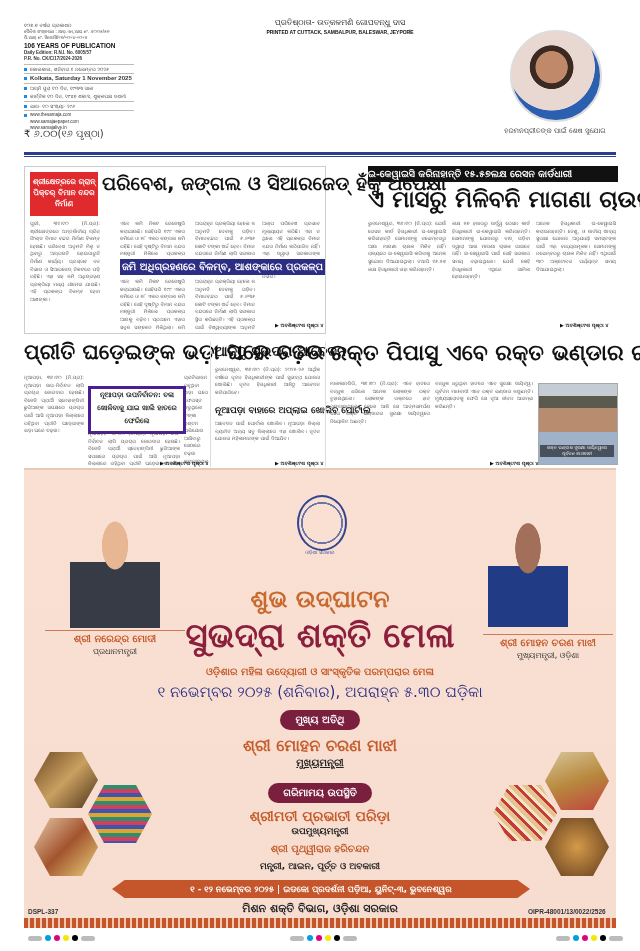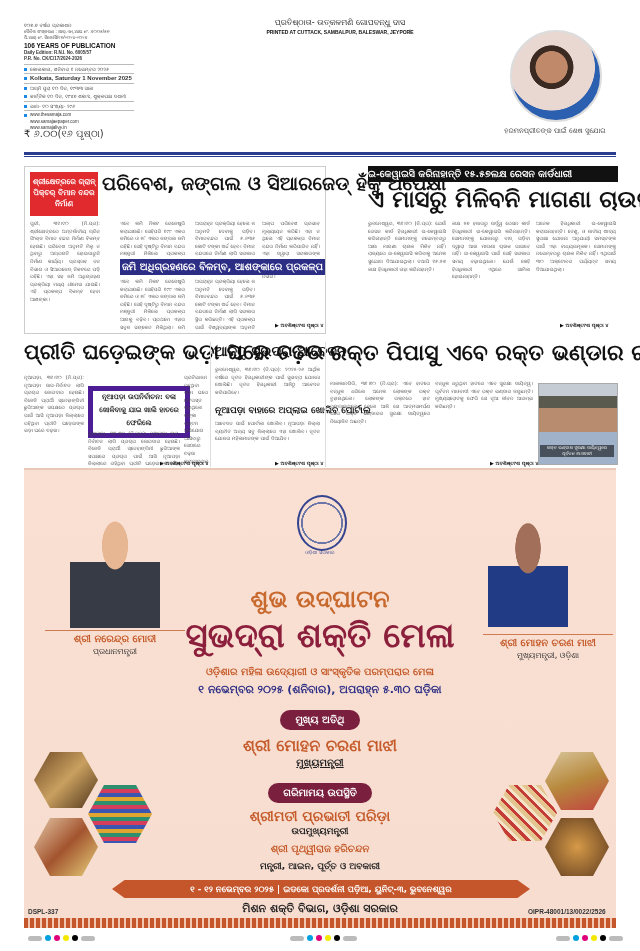--- a/index.html
+++ b/index.html
@@ -31,39 +31,39 @@
   .sub{left:120px;top:259px;width:205px;height:16px;background:#2c2d84;color:#fff;font-size:10px;font-weight:bold;line-height:16px;text-align:center;}
   .more{font-size:5px;color:#111;font-weight:bold;}
   
   .bar2{left:368px;top:166px;width:250px;height:16px;background:#111;color:#fff;font-size:9.5px;font-weight:bold;line-height:16px;text-align:left;}
   .h2{left:368px;top:186px;width:250px;font-size:23px;font-weight:bold;color:#111;white-space:nowrap;}
   
   .h3{left:24px;top:340px;font-size:21px;font-weight:bold;color:#111;white-space:nowrap;}
   .h4{left:214px;top:343px;font-size:14px;font-weight:bold;color:#111;white-space:nowrap;text-align:right;}
   .h5{left:215px;top:405px;font-size:9px;font-weight:bold;color:#111;white-space:nowrap;}
   .h6{left:330px;top:340px;font-size:22px;font-weight:bold;color:#111;white-space:nowrap;}
-  .quote{left:88px;top:386px;width:92px;height:42px;border:5px solid #4c1d95;font-size:7px;text-align:center;line-height:13px;font-weight:bold;background:#fff;}
+  .quote{left:88px;top:386px;width:92px;height:42px;border:3px solid #4c1d95;font-size:7px;text-align:center;line-height:13px;font-weight:bold;background:#fff;}
   .guard{left:538px;top:383px;width:78px;height:80px;background:linear-gradient(180deg,#c6ccd4 0 15%,#5a5a4e 15% 30%,#b88c6e 30% 60%,#9fb2c9 60%);border:1px solid #aaa;}
   .guardcap{left:540px;top:445px;width:74px;font-size:4.5px;color:#fff;background:rgba(0,0,0,.55);line-height:6px;text-align:center;}
   .vr2{left:210px;top:342px;width:1px;height:125px;background:#ddd;}
   .vr3{left:325px;top:342px;width:1px;height:125px;background:#ddd;}
   
   .ad{left:24px;top:470px;width:592px;height:455px;background:linear-gradient(180deg,#f9e0d3,#f7ddd0);}
   .adrule{left:24px;top:468px;width:592px;height:2px;background:#e8c9b8;}
   .emblem{left:297px;top:495px;width:46px;height:52px;border-radius:50%;border:2px solid #34448f;background:radial-gradient(circle,#f9e0d3 0 55%,#6b76a8 56% 60%,#f9e0d3 61%);}
   .modi{left:70px;top:518px;width:90px;height:110px;background:radial-gradient(ellipse at 50% 25%,#e7b693 0 20%,transparent 21%),linear-gradient(180deg,transparent 0 40%,#363b45 40%);border-radius:40px 40px 0 0;}
   .majhi{left:488px;top:522px;width:80px;height:105px;background:radial-gradient(ellipse at 50% 25%,#a2705a 0 22%,transparent 23%),linear-gradient(180deg,transparent 0 42%,#213c84 42%);border-radius:40px 40px 0 0;}
   .pline{height:1px;background:#d07a52;}
   .pname{font-size:10px;font-weight:bold;color:#c55b2a;text-align:center;white-space:nowrap;}
   .ptitle{font-size:8px;color:#222;text-align:center;white-space:nowrap;}
   .c{text-align:center;white-space:nowrap;}
   .t1{left:170px;top:585px;width:300px;font-size:24px;font-weight:bold;color:#c8692e;}
   .t2{left:150px;top:615px;width:340px;font-size:34px;font-weight:bold;color:#8c1f3c;}
   .t3{left:150px;top:666px;width:340px;font-size:10px;font-weight:bold;color:#c55b2a;}
-  .t4{left:150px;top:683px;width:340px;font-size:11px;font-weight:bold;color:#2c2d84;}
+  .t4{left:150px;top:683px;width:340px;font-size:15px;font-weight:normal;color:#2c2d84;}
   .pill{background:#7a1f3d;color:#fff;font-weight:bold;font-size:10px;border-radius:10px;text-align:center;height:20px;line-height:20px;}
   .p1{left:280px;top:710px;width:80px;}
   .p2{left:268px;top:783px;width:104px;}
   .g1{left:170px;top:736px;width:300px;font-size:16px;font-weight:bold;color:#c55b2a;}
   .g2{left:170px;top:757px;width:300px;font-size:10px;font-weight:bold;color:#222;text-decoration:underline;}
   .g3{left:170px;top:808px;width:300px;font-size:14px;font-weight:bold;color:#c55b2a;}
   .g4{left:170px;top:826px;width:300px;font-size:9px;font-weight:bold;color:#222;}
   .g5{left:170px;top:843px;width:300px;font-size:10px;font-weight:bold;color:#c55b2a;}
   .g6{left:170px;top:861px;width:300px;font-size:9px;font-weight:bold;color:#222;}
   .banner{left:112px;top:880px;width:418px;height:18px;background:#c5552a;color:#fff;font-size:8.5px;font-weight:bold;line-height:18px;text-align:center;clip-path:polygon(3% 0,97% 0,100% 50%,97% 100%,3% 100%,0 50%);}

